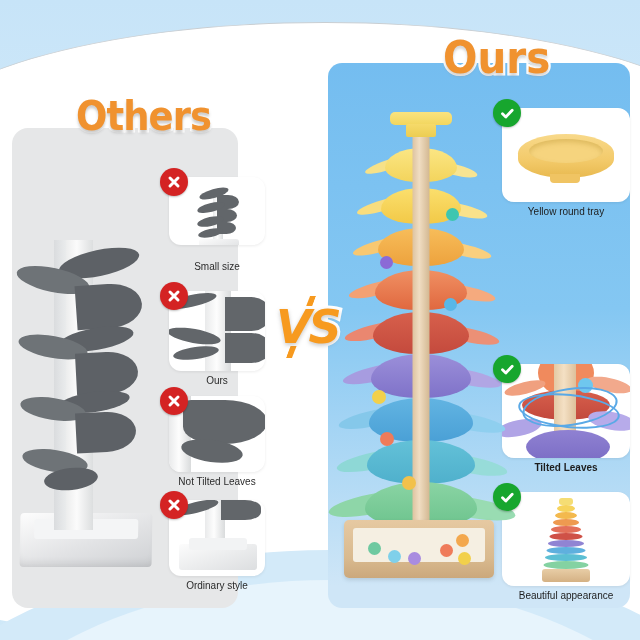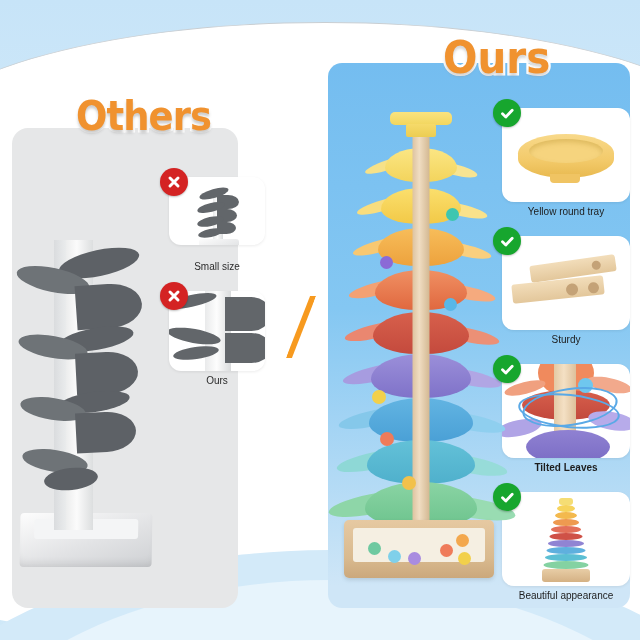--- a/index.html
+++ b/index.html
@@ -449,23 +449,52 @@
       <div class="mini-leaf" style="left:4px;top:56px;width:46px;height:12px;transform:rotate(-8deg);"></div>
     </div>
     <div class="badge no">
       <svg width="16" height="16" viewBox="0 0 16 16">
           <path d="M4 4 L12 12 M12 4 L4 12" stroke="#fff" stroke-width="3" stroke-linecap="round"></path>
         </svg>
     </div>
     <div class="cap" style="top:84px;">Ours</div>
   </div>
 
-
+  <div class="thumb" style="left:169px;top:396px;width:96px;height:76px;">
+    <div class="inner">
+      <div class="mini-post" style="left:0;top:0;width:22px;height:76px;"></div>
+      <div class="mini-leaf" style="left:14px;top:4px;width:84px;height:44px;border-radius:8px 50% 50% 40%;"></div>
+      <div class="mini-leaf" style="left:12px;top:44px;width:62px;height:22px;transform:rotate(8deg);"></div>
+    </div>
+    <div class="badge no">
+      <svg width="16" height="16" viewBox="0 0 16 16">
+          <path d="M4 4 L12 12 M12 4 L4 12" stroke="#fff" stroke-width="3" stroke-linecap="round"></path>
+        </svg>
+    </div>
+    <div class="cap" style="top:80px;">Not Tilted Leaves</div>
+  </div>
+
+  <div class="thumb" style="left:169px;top:500px;width:96px;height:76px;">
+    <div class="inner">
+      <div class="mini-post" style="left:36px;top:0;width:20px;height:50px;"></div>
+      <div class="mini-leaf" style="left:4px;top:2px;width:46px;height:11px;transform:rotate(-14deg);"></div>
+      <div class="mini-leaf" style="left:52px;top:0px;width:40px;height:20px;border-radius:0 40% 40% 0;"></div>
+      <div class="mini-base" style="left:10px;top:44px;width:78px;height:26px;"></div>
+      <div class="mini-base" style="left:20px;top:38px;width:58px;height:12px;background:#f2f3f4;"></div>
+    </div>
+    <div class="badge no">
+      <svg width="16" height="16" viewBox="0 0 16 16">
+          <path d="M4 4 L12 12 M12 4 L4 12" stroke="#fff" stroke-width="3" stroke-linecap="round"></path>
+        </svg>
+    </div>
+    <div class="cap" style="top:80px;">Ordinary style</div>
+  </div>
 
   <div class="vs-bolt"></div>
+  <div class="vs">VS</div>
 
   <div class="panel-right"></div>
   <div class="title-ours">Ours</div>
 
   <div class="hero-tower">
     <div class="topcap" style="top:4px;"></div>
     <div class="topcap2" style="top:16px;"></div>
     <div class="stick" style="top:24px;height:408px;"></div>
 
     <div class="pet" style="left:28px;top:52px;width:48px;height:10px;background:#f6e188;transform:rotate(-18deg);"></div>
@@ -527,37 +556,20 @@
       <div class="tray-foot"></div>
     </div>
     <div class="badge yes">
       <svg width="17" height="17" viewBox="0 0 17 17">
           <path d="M3.5 8.8 L6.8 12 L13.2 5.2" stroke="#fff" stroke-width="2.8" fill="none" stroke-linecap="round" stroke-linejoin="round"></path>
         </svg>
     </div>
     <div class="cap dark" style="top:98px;">Yellow round tray</div>
   </div>
 
-  <div class="thumb" style="left:502px;top:236px;width:128px;height:94px;">
-    <div class="inner">
-      <div class="stick-art" style="left:28px;top:24px;width:86px;transform:rotate(-8deg);">
-        <span class="hole" style="left:62px;"></span>
-      </div>
-      <div class="stick-art" style="left:10px;top:44px;width:92px;height:19px;transform:rotate(-6deg);">
-        <span class="hole" style="left:54px;top:5px;width:12px;height:12px;"></span>
-        <span class="hole" style="left:76px;top:6px;width:11px;height:11px;"></span>
-      </div>
-    </div>
-    <div class="badge yes">
-      <svg width="17" height="17" viewBox="0 0 17 17">
-          <path d="M3.5 8.8 L6.8 12 L13.2 5.2" stroke="#fff" stroke-width="2.8" fill="none" stroke-linecap="round" stroke-linejoin="round"></path>
-        </svg>
-    </div>
-    <div class="cap dark" style="top:98px;">Sturdy</div>
-  </div>
 
   <div class="thumb" style="left:502px;top:364px;width:128px;height:94px;font-weight:bold;">
     <div class="inner">
       <div class="petal-art" style="left:36px;top:-14px;width:56px;height:46px;background:#f08a5d;"></div>
       <div class="petal-art" style="left:2px;top:18px;width:42px;height:12px;background:#f0a07f;transform:rotate(-14deg);"></div>
       <div class="petal-art" style="left:84px;top:14px;width:46px;height:14px;background:#f2a98c;transform:rotate(12deg);"></div>
       <div class="petal-art" style="left:20px;top:26px;width:88px;height:30px;background:linear-gradient(180deg,#d7604c,#c2483c);"></div>
       <div class="mini-post" style="left:52px;top:0px;width:22px;height:78px;background:linear-gradient(90deg,#e3c9a4,#f4e0c4 45%,#ddc09a);"></div>
       <div class="petal-art" style="left:-6px;top:56px;width:46px;height:16px;background:#b0a4e6;transform:rotate(-12deg);"></div>
       <div class="petal-art" style="left:86px;top:48px;width:48px;height:18px;background:#b7abea;transform:rotate(10deg);"></div>

